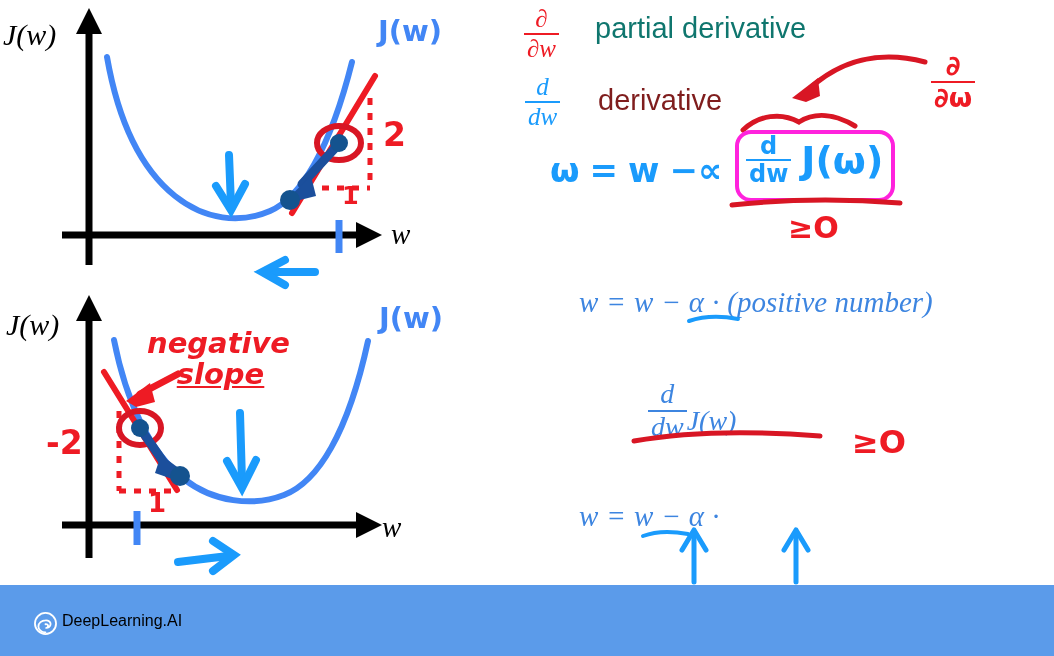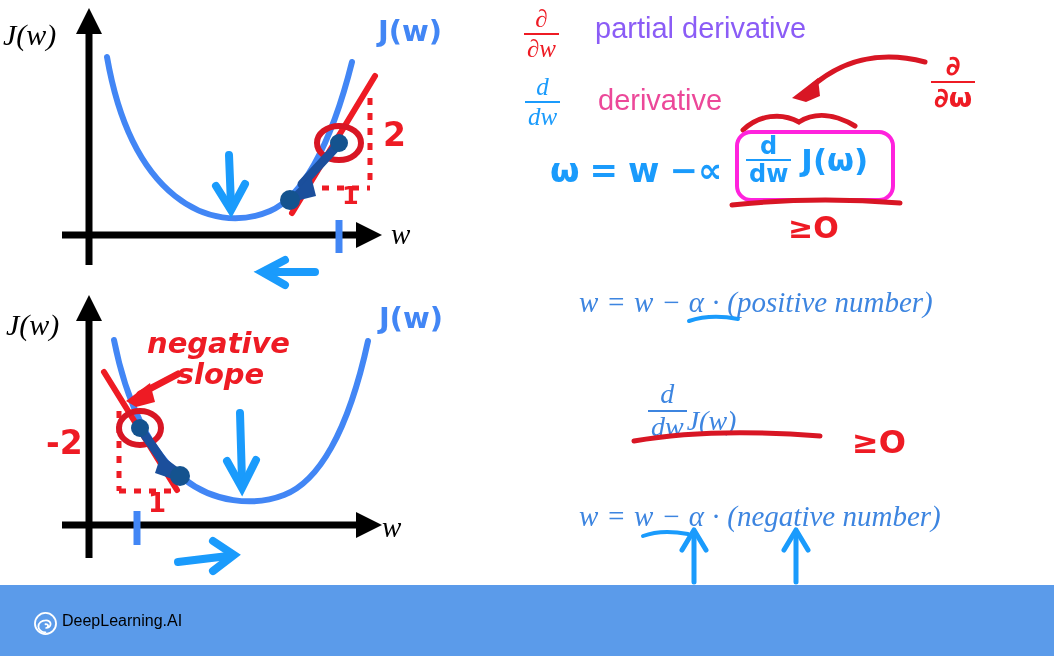--- a/index.html
+++ b/index.html
@@ -139,21 +139,21 @@
 
     
     <div class="abs hand" style="left:46px; top:140px; font-size:33px; color:#ee1b24;">-2</div>
 
     
     <div class="abs hand" style="left:148px; top:205px; font-size:26px; color:#ee1b24;">1</div>
 
     
     <div class="abs hand" style="left:147px; top:45px; font-size:29px; color:#ee1b24; font-style:italic; line-height:1.08; text-align:center;">
       <div>negative</div>
-      <div style="margin-left:4px;">slope</div>
+      <div style="margin-left:4px;text-decoration:underline;">slope</div>
     </div>
 
     <svg width="500" height="300" viewBox="0 0 500 300">
 
       <g>
         <line x1="89" y1="24" x2="89" y2="275" stroke="#000" stroke-width="7"></line>
         <polygon points="89,12 76,38 102,38" fill="#000"></polygon>
         <line x1="62" y1="242" x2="370" y2="242" stroke="#000" stroke-width="7"></line>
         <polygon points="382,242 356,229 356,255" fill="#000"></polygon>
       </g>
@@ -197,29 +197,29 @@
   </div>
 
   <div class="abs" style="left:500px; top:0; width:554px; height:585px;">
 
     <div class="abs frac serif-italic" style="left:24px; top:6px; font-size:25px; color:#ee1b24;">
       <span class="num">∂</span>
       <span class="bar"></span>
       <span class="den">∂w</span>
     </div>
 
-    <div class="abs sans" style="left:95px; top:12px; font-size:29px; color:#8b5cf6;text-align:right;">partial derivative</div>
+    <div class="abs sans" style="left:95px; top:12px; font-size:29px; color:#0f766e;text-align:right;">partial derivative</div>
 
     <div class="abs frac serif-italic" style="left:25px; top:74px; font-size:25px; color:#1a9bfc;">
       <span class="num">d</span>
       <span class="bar"></span>
       <span class="den">dw</span>
     </div>
 
-    <div class="abs sans" style="left:98px; top:84px; font-size:29px; color:#ec4899;">derivative</div>
+    <div class="abs sans" style="left:98px; top:84px; font-size:29px; color:#7f1d1d;">derivative</div>
 
     <div class="abs frac hand" style="left:431px; top:52px; font-size:27px; color:#ee1b24;">
       <span class="num">∂</span>
       <span class="bar"></span>
       <span class="den">∂ω</span>
     </div>
 
     <svg class="abs" width="220" height="80" style="left:230px; top:50px;">
       <path d="M 195,12 C 150,0 110,10 78,40" fill="none" stroke="#d81624" stroke-width="5" stroke-linecap="round"></path>
       <polygon points="62,48 88,28 90,46 76,52" fill="#d81624"></polygon>
@@ -239,21 +239,21 @@
     <div class="abs" style="left:235px; top:130px; width:152px; height:64px;
                 border:4px solid #ff22dd; border-radius:16px;"></div>
 
     <div class="abs hand nowrap" style="left:246px; top:134px; font-size:27px; color:#1a9bfc;
                 display:flex; align-items:center; gap:10px;">
       <span class="frac" style="font-size:24px;">
         <span class="num">d</span>
         <span class="bar"></span>
         <span class="den">dw</span>
       </span>
-      <span style="font-size:31px;">J(ω)</span>
+      <span style="font-size:38px;">J(ω)</span>
     </div>
 
     <svg class="abs" width="180" height="16" style="left:228px; top:196px;">
       <path d="M 4,9 C 60,3 120,3 172,7" fill="none" stroke="#d81624" stroke-width="5" stroke-linecap="round"></path>
     </svg>
 
     <div class="abs hand" style="left:288px; top:210px; font-size:30px; color:#ee1b24;">≥O</div>
 
     <div class="abs serif-italic nowrap" style="left:79px; top:286px; font-size:29px; color:#3d85e0;
                 display:flex; align-items:baseline; gap:8px;">
@@ -287,21 +287,20 @@
     <div class="abs hand" style="left:352px; top:423px; font-size:32px; color:#ee1b24;">≥O</div>
 
     <div class="abs serif-italic nowrap" style="left:79px; top:500px; font-size:29px; color:#3d85e0;
                 display:flex; align-items:baseline; gap:8px;">
       <span>w</span>
       <span>=</span>
       <span>w</span>
       <span>−</span>
       <span>α</span>
       <span>·</span>
-      <span>(negative number)</span>
     </div>
 
     <svg class="abs" width="54" height="12" style="left:140px; top:529px;">
       <path d="M 3,7 C 16,2 32,2 48,5" fill="none" stroke="#1a9bfc" stroke-width="4" stroke-linecap="round"></path>
     </svg>
 
     <svg class="abs" width="40" height="62" style="left:175px; top:524px;">
       <path d="M 19,58 L 19,10" fill="none" stroke="#1a9bfc" stroke-width="5" stroke-linecap="round"></path>
       <polyline points="7,26 19,6 31,26" fill="none" stroke="#1a9bfc" stroke-width="5" stroke-linecap="round" stroke-linejoin="round"></polyline>
     </svg>

